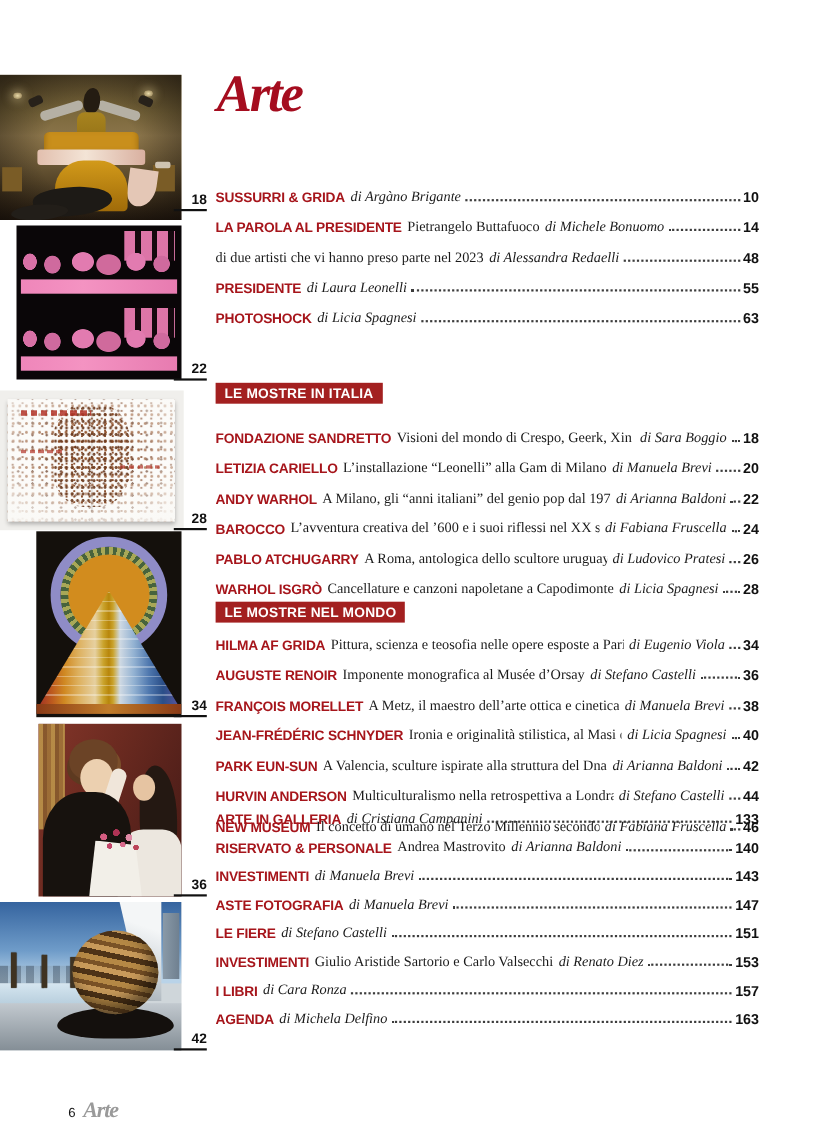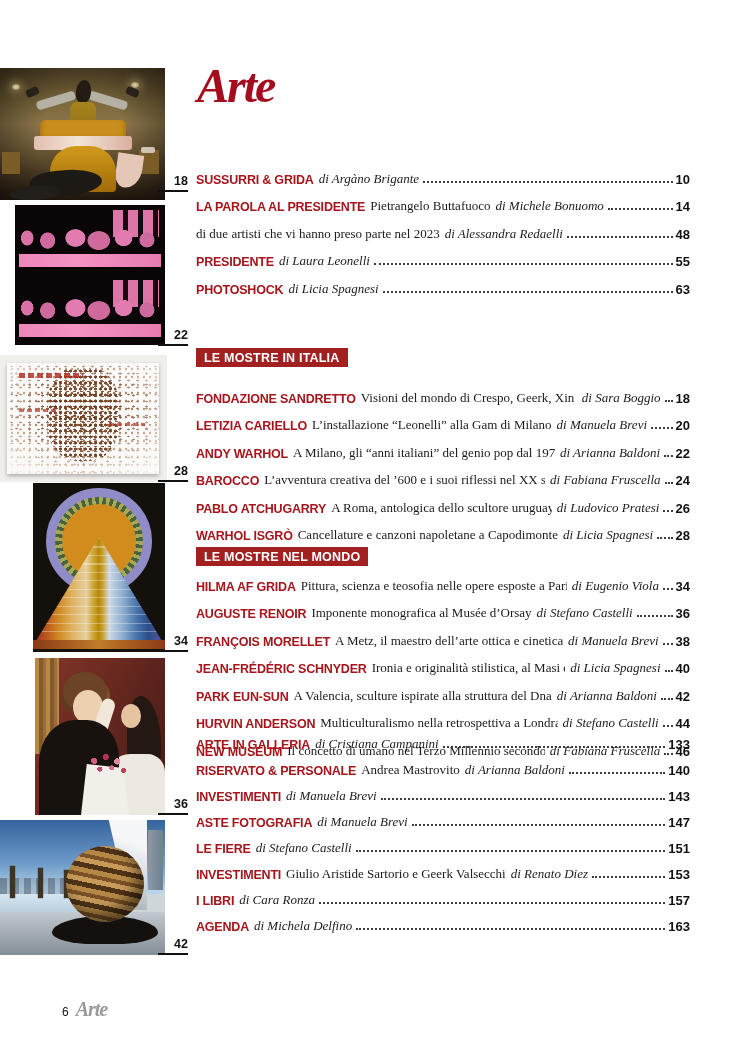--- a/index.html
+++ b/index.html
@@ -419,21 +419,21 @@
           <span class="toc-page">147</span>
         </div>
         <div class="toc-row">
           <span class="toc-title">LE FIERE</span>
           <span class="toc-author">di Stefano Castelli</span>
           <span class="leader"></span>
           <span class="toc-page">151</span>
         </div>
         <div class="toc-row">
           <span class="toc-title">INVESTIMENTI</span>
-          <span class="toc-text">Giulio Aristide Sartorio e Geerk Valsecchi</span>
+          <span class="toc-text">Giulio Aristide Sartorio e Carlo Valsecchi</span>
           <span class="toc-author">di Renato Diez</span>
           <span class="leader"></span>
           <span class="toc-page">153</span>
         </div>
         <div class="toc-row">
           <span class="toc-title">I LIBRI</span>
           <span class="toc-author">di Cara Ronza</span>
           <span class="leader"></span>
           <span class="toc-page">157</span>
         </div>

